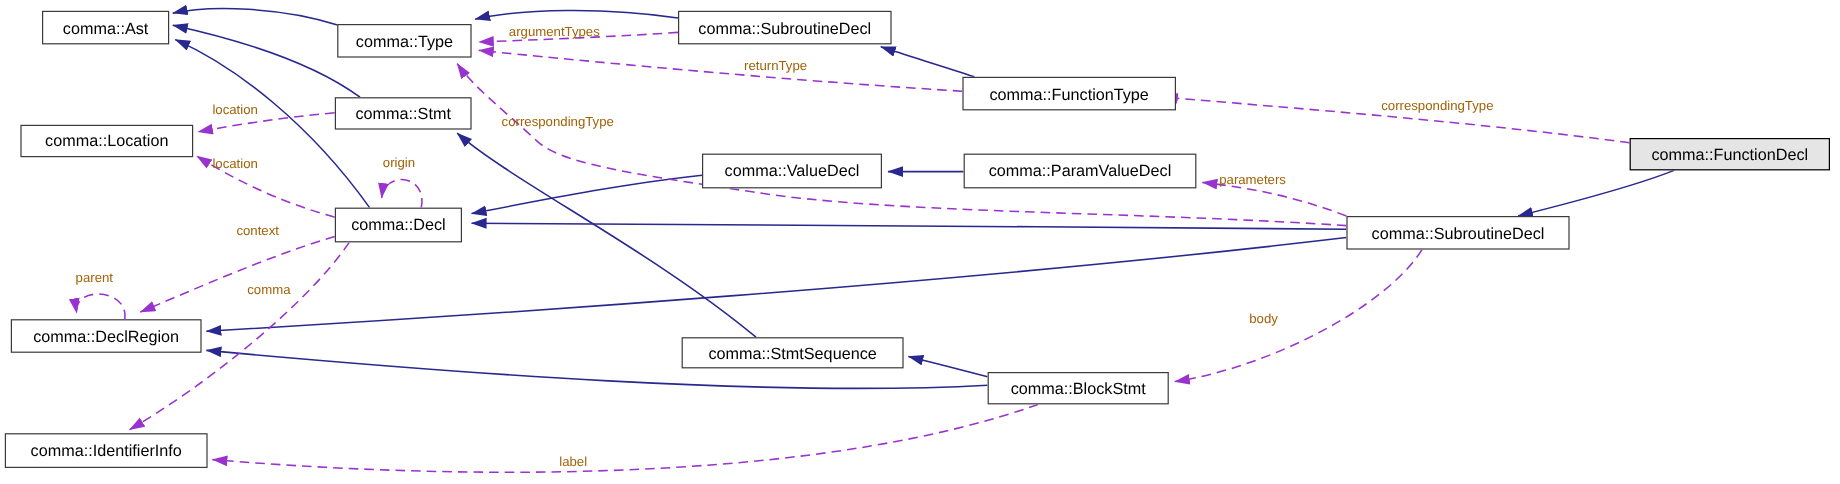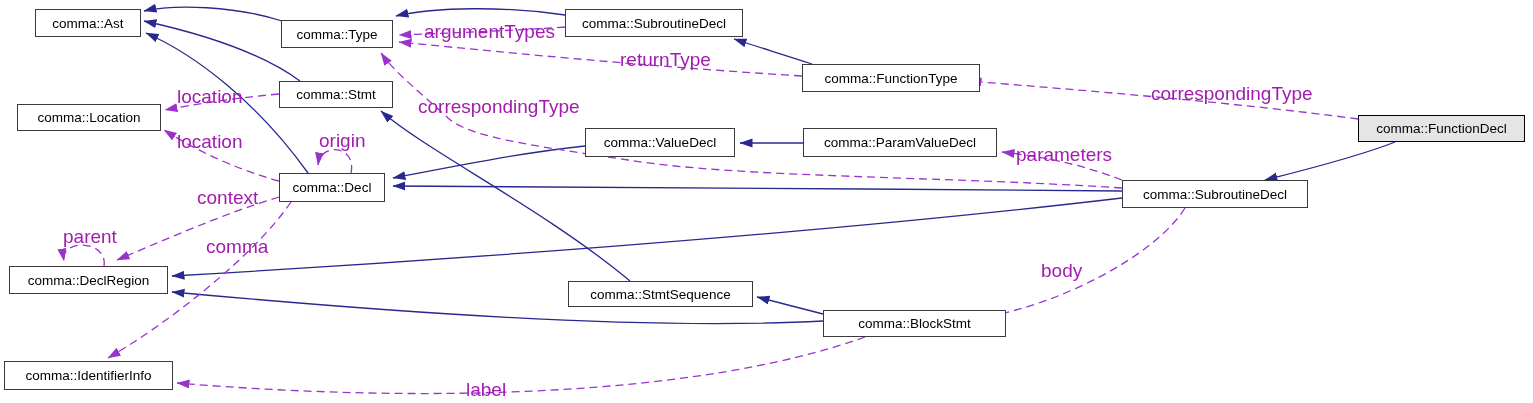--- a/index.html
+++ b/index.html
@@ -21,21 +21,21 @@
     white-space:nowrap;
     z-index:2;
     cursor:pointer;
   }
   .node.highlight{
     background:#e5e5e5;
     border:1.6px solid #000000;
   }
   .edge-label{
     position:absolute;
-    font-size:19px;color:#a21caf;
+    font-size:11px;color:#a16207;
     white-space:nowrap;
     z-index:1;
   }
   .inh{fill:none;stroke:#28288f;stroke-width:1.3;}
   .use{fill:none;stroke:#9a32cd;stroke-width:1.3;stroke-dasharray:8,5;}
 </style>
 </head>
 <body>
 
 <div id="graph">
@@ -85,21 +85,21 @@
   <div class="node" style="left:802px;top:64px;width:178px;height:28px">comma::FunctionType</div>
   <div class="node" style="left:17px;top:104px;width:144px;height:27px">comma::Location</div>
   <div class="node" style="left:279px;top:81px;width:114px;height:27px">comma::Stmt</div>
   <div class="node" style="left:585px;top:128px;width:150px;height:29px">comma::ValueDecl</div>
   <div class="node" style="left:803px;top:128px;width:194px;height:29px">comma::ParamValueDecl</div>
   <div class="node" style="left:279px;top:173px;width:106px;height:29px">comma::Decl</div>
   <div class="node" style="left:1122px;top:180px;width:186px;height:28px">comma::SubroutineDecl</div>
   <div class="node highlight" style="left:1358px;top:115px;width:167px;height:27px">comma::FunctionDecl</div>
   <div class="node" style="left:9px;top:266px;width:159px;height:28px">comma::DeclRegion</div>
   <div class="node" style="left:568px;top:281px;width:185px;height:26px">comma::StmtSequence</div>
-  <div class="node" style="left:823px;top:310px;width:183px;height:27px">comma::BlockStmt</div>
+  <div class="node" style="left:823px;top:310px;width:151px;height:27px">comma::BlockStmt</div>
   <div class="node" style="left:4px;top:361px;width:169px;height:29px">comma::IdentifierInfo</div>
 
   <span class="edge-label" style="left:424px;top:21px">argumentTypes</span>
   <span class="edge-label" style="left:620px;top:49px">returnType</span>
   <span class="edge-label" style="left:1151px;top:83px">correspondingType</span>
   <span class="edge-label" style="left:418px;top:96px">correspondingType</span>
   <span class="edge-label" style="left:177px;top:86px">location</span>
   <span class="edge-label" style="left:177px;top:131px">location</span>
   <span class="edge-label" style="left:319px;top:130px">origin</span>
   <span class="edge-label" style="left:63px;top:226px">parent</span>

